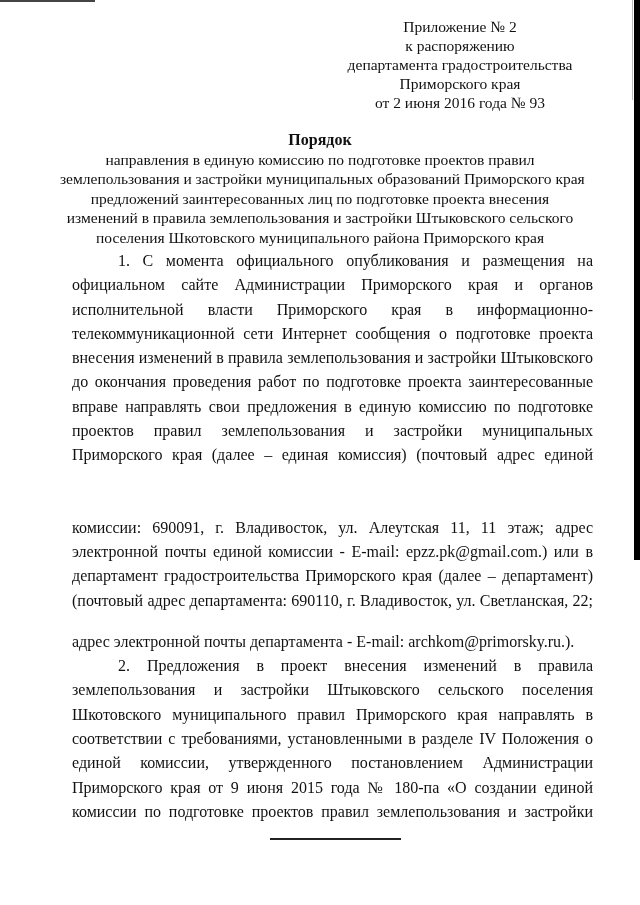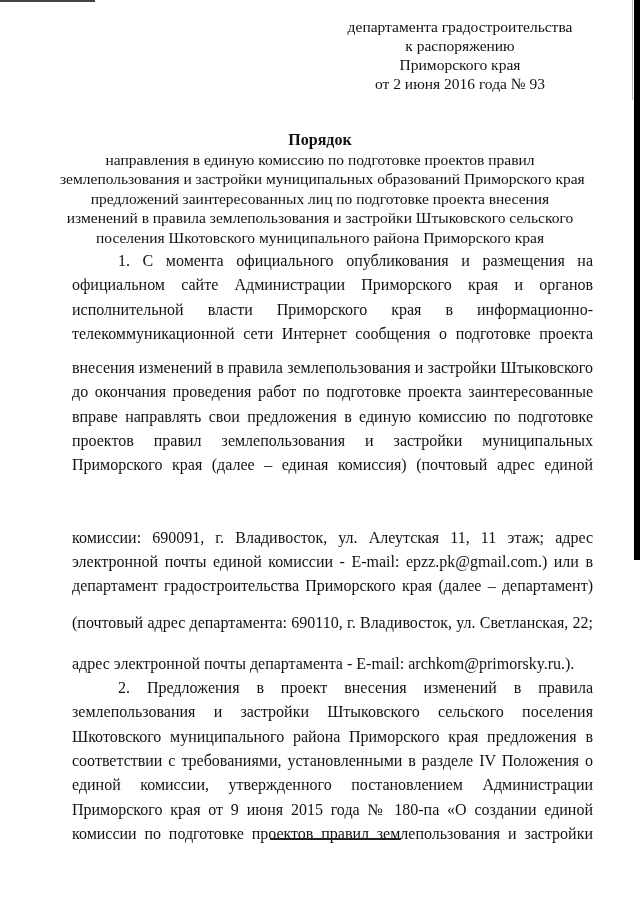--- a/index.html
+++ b/index.html
@@ -91,56 +91,57 @@
     }
   </style>
 </head>
 <body>
 
 <div class="scan-top-line"></div>
 <div class="scan-right-edge"></div>
 <div class="scan-right-edge-grey"></div>
 
 <div class="appendix">
+  <div>Приложение № 2</div>
+  <div>к распоряжению</div>
   <div>департамента градостроительства</div>
-  <div>к распоряжению</div>
   <div>Приморского края</div>
   <div>от  2 июня 2016 года № 93</div>
 </div>
 
 <div class="title-block">
   <div class="heading">Порядок</div>
   <div>направления в единую комиссию по подготовке проектов правил</div>
   <div>землепользования и застройки муниципальных образований Приморского края</div>
   <div>предложений заинтересованных лиц по подготовке проекта внесения</div>
   <div>изменений в правила землепользования и застройки Штыковского сельского</div>
   <div>поселения Шкотовского муниципального района Приморского края</div>
 </div>
 
 <div class="body-text">
   <div>
     <div class="body-line indent" style="white-space: normal; word-spacing: 0px; overflow: hidden;">1. С момента официального опубликования и размещения на</div>
     <div class="body-line" style="white-space: normal; word-spacing: 0px; overflow: hidden;">официальном сайте Администрации Приморского края и органов</div>
     <div class="body-line" style="white-space: normal; word-spacing: 0px; overflow: hidden;">исполнительной власти Приморского края в информационно-</div>
     <div class="body-line" style="white-space: normal; word-spacing: 0px; overflow: hidden;">телекоммуникационной сети Интернет сообщения о подготовке проекта</div>
-    <div class="body-line" style="white-space: normal; word-spacing: 0px; overflow: hidden; margin-top: 10px;">внесения изменений в правила землепользования и застройки Штыковского</div>
+    <div class="body-line" style="white-space: normal; word-spacing: 0px; overflow: hidden;">внесения изменений в правила землепользования и застройки Штыковского</div>
     <div class="body-line" style="white-space: normal; word-spacing: 0px; overflow: hidden;">до окончания проведения работ по подготовке проекта заинтересованные лица</div>
     <div class="body-line" style="white-space: normal; word-spacing: 0px; overflow: hidden;">вправе направлять свои предложения в единую комиссию по подготовке</div>
     <div class="body-line" style="white-space: normal; word-spacing: 0px; overflow: hidden;">проектов правил землепользования и застройки муниципальных образований</div>
     <div class="body-line" style="white-space: normal; word-spacing: 0px; overflow: hidden;">Приморского края (далее – единая комиссия) (почтовый адрес единой</div>
     <div class="body-line" style="white-space: normal; word-spacing: 0px; overflow: hidden; margin-top: 48px;">комиссии: 690091, г. Владивосток, ул. Алеутская 11, 11 этаж; адрес</div>
     <div class="body-line" style="white-space: normal; word-spacing: 0px; overflow: hidden;">электронной почты единой комиссии - E-mail: epzz.pk@gmail.com.) или в</div>
     <div class="body-line" style="white-space: normal; word-spacing: 0px; overflow: hidden;">департамент градостроительства Приморского края (далее – департамент)</div>
-    <div class="body-line" style="white-space: normal; word-spacing: 0px; overflow: hidden; margin-top: 12px;">(почтовый адрес департамента: 690110, г. Владивосток, ул. Светланская, 22;</div>
+    <div class="body-line" style="white-space: normal; word-spacing: 0px; overflow: hidden;">(почтовый адрес департамента: 690110, г. Владивосток, ул. Светланская, 22;</div>
     <div class="body-line last" style="white-space: normal; word-spacing: 0px; overflow: hidden; margin-top: 17px;">адрес электронной почты департамента - E-mail: archkom@primorsky.ru.).</div>
   </div>
   <div>
     <div class="body-line indent" style="white-space: normal; word-spacing: 0px; overflow: hidden;">2. Предложения в проект внесения изменений в правила</div>
     <div class="body-line" style="white-space: normal; word-spacing: 0px; overflow: hidden;">землепользования и застройки Штыковского сельского поселения</div>
-    <div class="body-line" style="white-space: normal; word-spacing: 0px; overflow: hidden;">Шкотовского муниципального района Приморского края предложения в</div>
+    <div class="body-line" style="white-space: normal; word-spacing: 0px; overflow: hidden;">Шкотовского муниципального правил Приморского края направлять в</div>
     <div class="body-line" style="white-space: normal; word-spacing: 0px; overflow: hidden;">соответствии с требованиями, установленными в разделе IV Положения о</div>
     <div class="body-line" style="white-space: normal; word-spacing: 0px; overflow: hidden;">единой комиссии, утвержденного постановлением Администрации</div>
     <div class="body-line" style="white-space: normal; word-spacing: 0px; overflow: hidden;">Приморского края от 9 июня 2015 года № 180-па «О создании единой</div>
     <div class="body-line" style="white-space: normal; word-spacing: 0px; overflow: hidden;">комиссии по подготовке проектов правил землепользования и застройки</div>
   </div>
 </div>
 
 <div class="end-rule"></div>
 
 </body></html>

